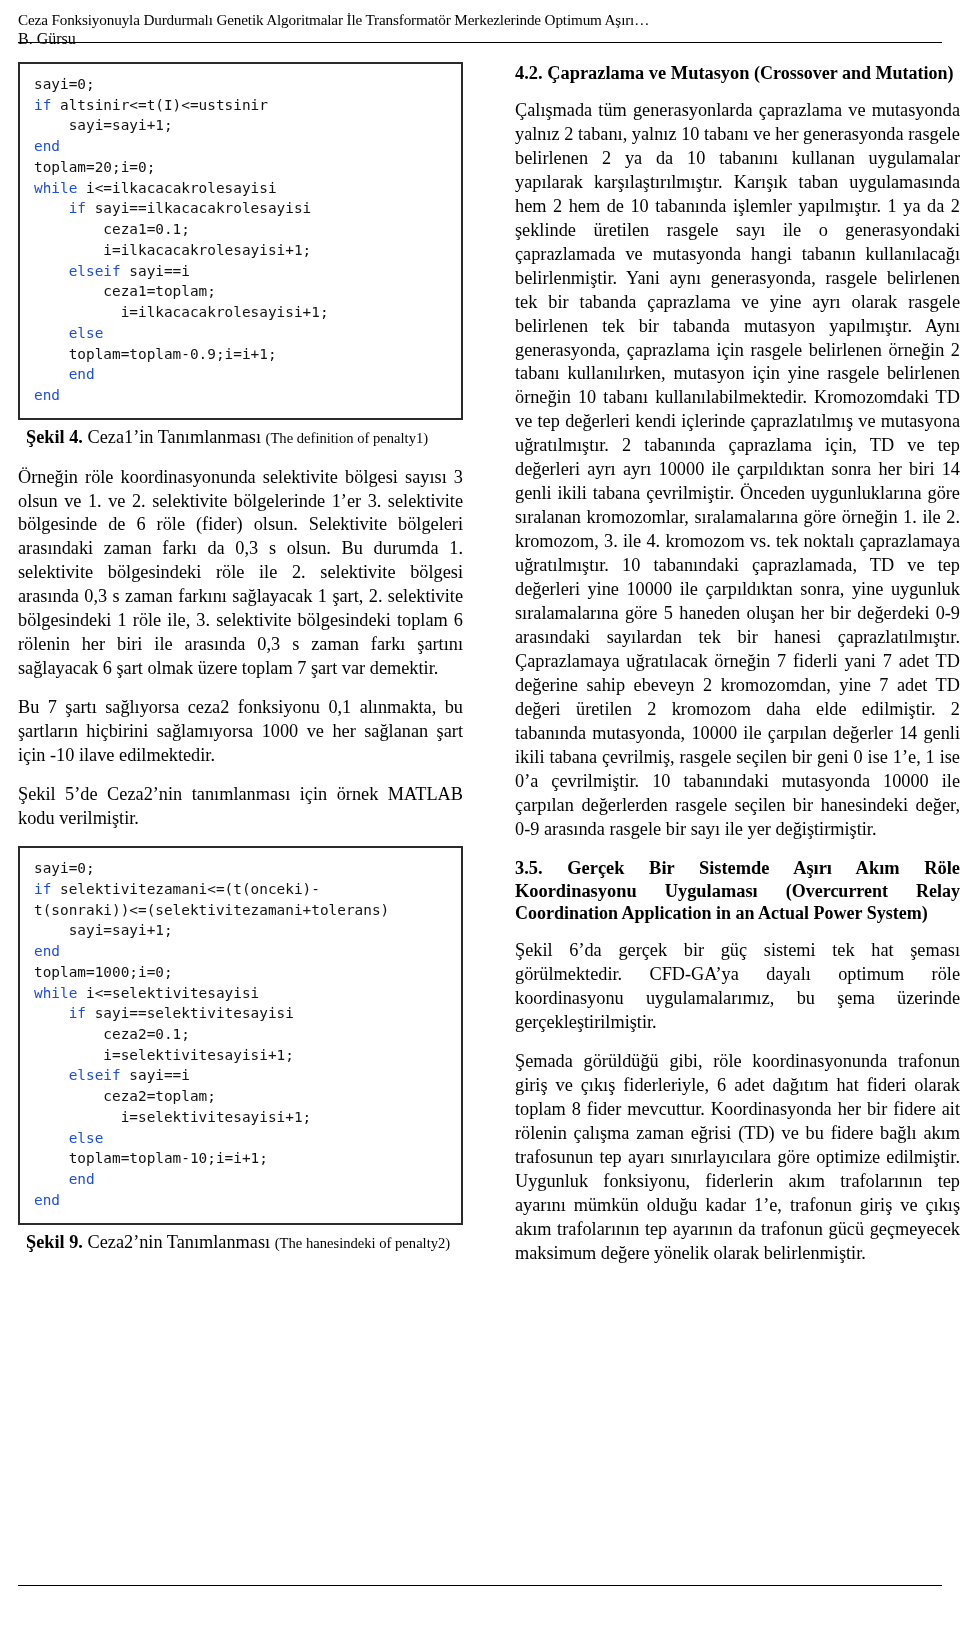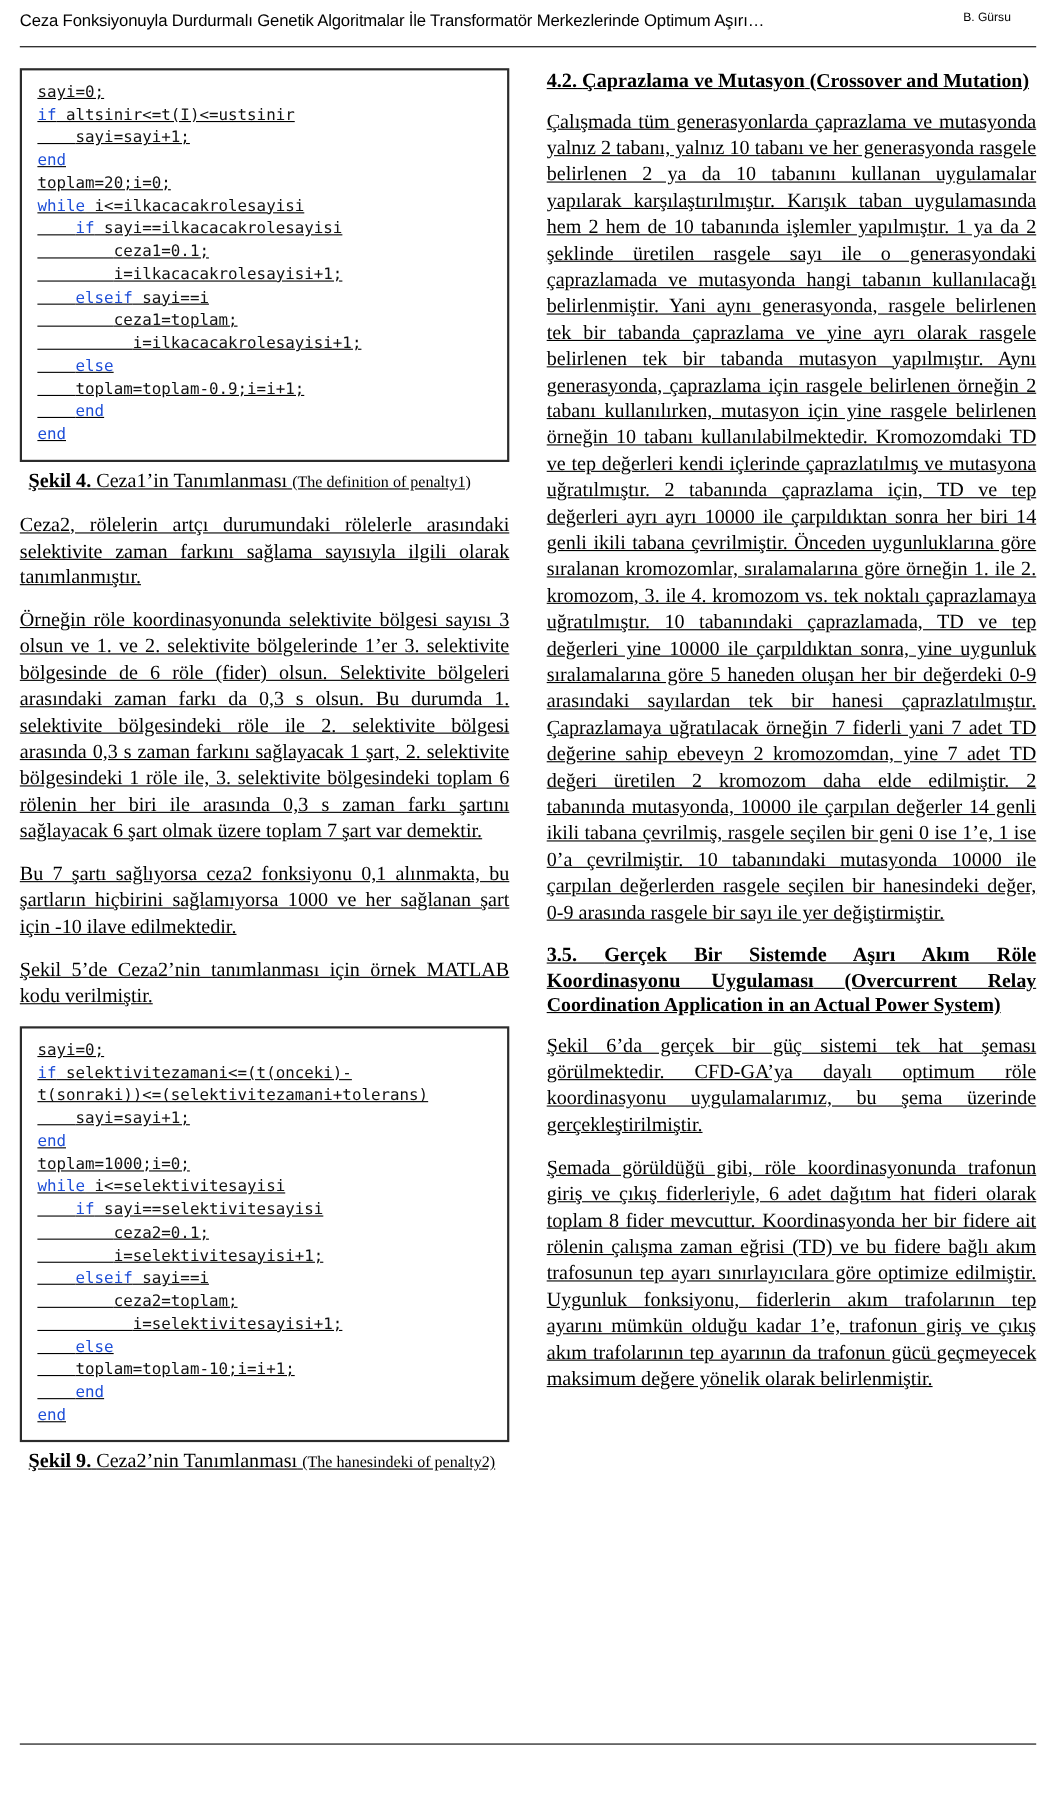--- a/index.html
+++ b/index.html
@@ -22,57 +22,57 @@
     height: 1638px;
     box-sizing: border-box;
     padding: 0;
   }
 
   
   .running-head {
     position: absolute;
     top: 10px;
     left: 18px;
-    right: 35px;
+    right: 24px;
     height: 30px;
     display: flex;
     justify-content: space-between;
     align-items: flex-start;
-    font-family: Liberation Sans, sans-serif;
+    font-family: Liberation Serif, serif;
     font-size: 15.2px;
     line-height: 1.25;
+    flex-direction: column;
   }
   .running-head .rh-left {
     white-space: nowrap;
     letter-spacing: -0.15px;
   }
   .running-head .rh-right {
     white-space: nowrap;
-    font-size: 11px;
+    font-size: 16px;
     padding-right: 6px;
   }
   .head-rule {
     position: absolute;
     top: 42px;
     left: 18px;
     right: 18px;
     border-top: 1px solid #000;
     height: 0;
   }
 
   
   .columns {
     position: absolute;
     top: 62px;
     left: 18px;
     right: 18px;
     bottom: 86px;
     display: flex;
-    gap: 34px;
-    text-decoration: underline;
+    gap: 52px;
   }
   .col {
     width: 445px;
     flex: 0 0 445px;
   }
 
   p.body {
     margin: 0 0 15px 0;
     font-size: 18.3px;
     line-height: 1.31;
@@ -181,21 +181,20 @@
     <span class="kw">end</span>
 <span class="kw">end</span></pre>
       </div>
 
       <div class="figcap">
         <span class="figlabel">Şekil 4.</span>
         <span>Ceza1’in Tanımlanması</span>
         <span class="en">(The definition of penalty1)</span>
       </div>
 
-      <p class="body">Ceza2, rölelerin artçı durumundaki rölelerle arasındaki selektivite zaman farkını sağlama sayısıyla ilgili olarak tanımlanmıştır.</p>
       <p class="body">Örneğin röle koordinasyonunda selektivite bölgesi sayısı 3 olsun ve 1. ve 2. selektivite bölgelerinde 1’er 3. selektivite bölgesinde de 6 röle (fider) olsun. Selektivite bölgeleri arasındaki zaman farkı da 0,3 s olsun. Bu durumda 1. selektivite bölgesindeki röle ile 2. selektivite bölgesi arasında 0,3 s zaman farkını sağlayacak 1 şart, 2. selektivite bölgesindeki 1 röle ile, 3. selektivite bölgesindeki toplam 6 rölenin her biri ile arasında 0,3 s zaman farkı şartını sağlayacak 6 şart olmak üzere toplam 7 şart var demektir.</p>
       <p class="body">Bu 7 şartı sağlıyorsa ceza2 fonksiyonu 0,1 alınmakta, bu şartların hiçbirini sağlamıyorsa 1000 ve her sağlanan şart için -10 ilave edilmektedir.</p>
       <p class="body">Şekil 5’de Ceza2’nin tanımlanması için örnek MATLAB kodu verilmiştir.</p>
 
       <div class="codebox">
         <pre>sayi=0;
 <span class="kw">if</span> selektivitezamani&lt;=(t(onceki)-
 t(sonraki))&lt;=(selektivitezamani+tolerans)
     sayi=sayi+1;
 <span class="kw">end</span>

